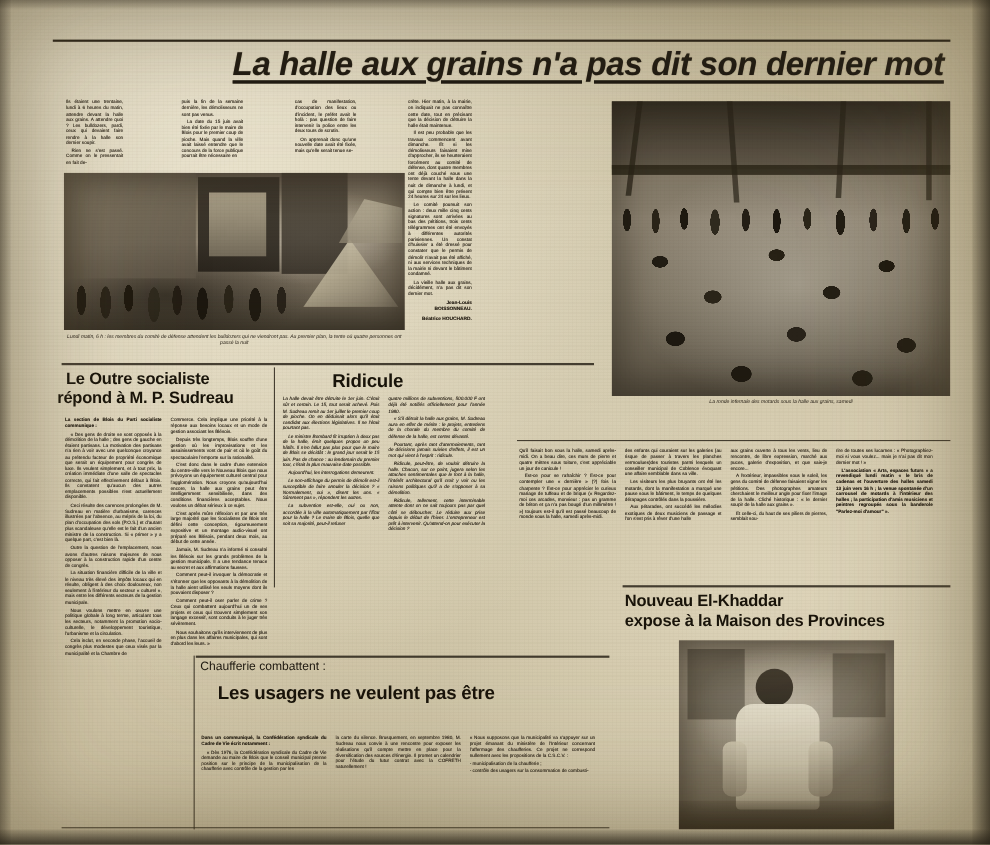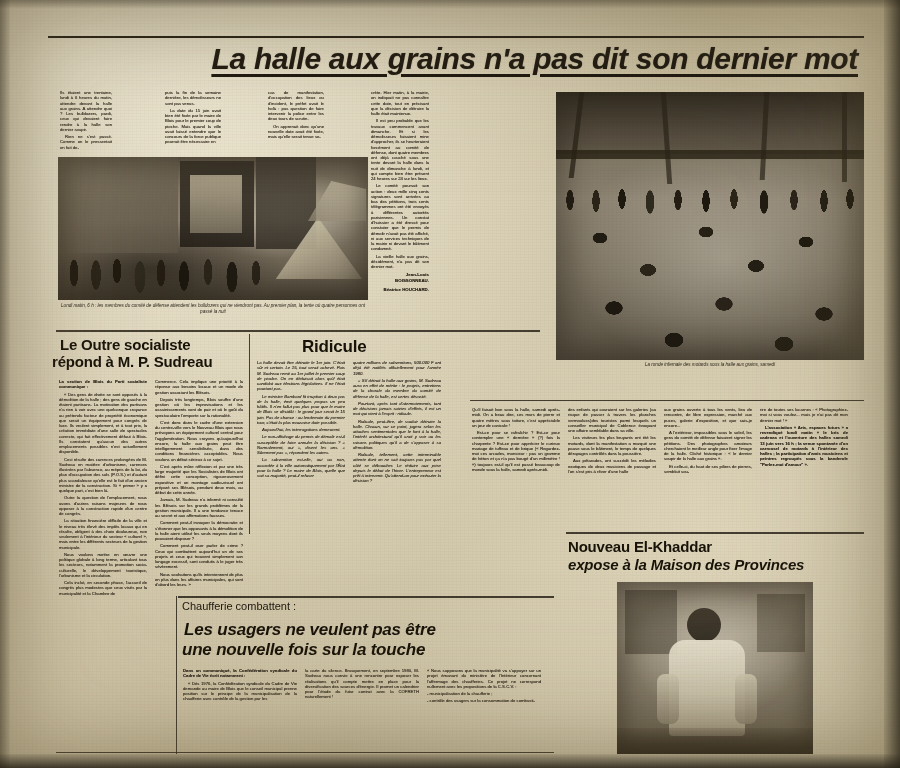--- a/index.html
+++ b/index.html
@@ -245,21 +245,21 @@
     <p>A l'extérieur, impassibles sous le soleil, les gens du comité de défense faisaient signer les pétitions. Des photographes amateurs cherchaient le meilleur angle pour fixer l'image de la halle. Cliché historique : « le dernier soupir de la halle aux grains ».</p>
     <p>Et celle-ci, du haut de ses piliers de pierres, semblait sou-</p>
   </div>
   <div class="col" style="left:760px;top:407px;width:88px;height:126px;">
     <p class="noind">rire de toutes ses lucarnes : « Photographiez-moi si vous voulez... mais je n'ai pas dit mon dernier mot ! »</p>
     <p style="font-weight:bold;">L'association « Arts, espaces futurs » a revendiqué lundi matin « le bris de cadenas et l'ouverture des halles samedi 13 juin vers 16 h ; la venue spontanée d'un carrousel de motards à l'intérieur des halles ; la participation d'amis musiciens et peintres regroupés sous la banderole "Parlez-moi d'amour" ».</p>
   </div>
 
   <div class="hline thick" style="left:566px;top:532px;width:298px;"></div>
   <div class="sec-h" style="left:568px;top:538px;font-size:15px;line-height:18px;">Nouveau El-Khaddar</div>
-  <div class="sec-h" style="left:568px;top:556px;font-size:15px;line-height:18px;font-style:italic;">expose à la Maison des Provinces</div>
+  <div class="sec-h" style="left:568px;top:556px;font-size:15px;line-height:18px;">expose à la Maison des Provinces</div>
 
   <div class="photo" style="left:617px;top:582px;width:196px;height:172px;">
     <div class="base" style="
       background:
         radial-gradient(ellipse 60% 55% at 50% 40%, rgba(252,248,236,.42), rgba(252,248,236,0) 72%),
         linear-gradient(180deg,#8d8370 0%,#9a907c 30%,#837a68 62%,#615848 100%);"></div>
 
     <div style="position:absolute;left:8px;top:8px;width:52px;height:64px;background:rgba(40,34,24,.40);"></div>
     <div style="position:absolute;left:140px;top:12px;width:48px;height:58px;background:rgba(40,34,24,.34);"></div>
 
@@ -272,22 +272,21 @@
       background:linear-gradient(180deg,#cfc7b0,#8e8470);border-radius:8px;opacity:.9;"></div>
     <div style="position:absolute;left:118px;top:92px;width:22px;height:50px;
       background:linear-gradient(180deg,#cfc7b0,#8e8470);border-radius:8px;opacity:.9;"></div>
     <div style="position:absolute;left:0;bottom:0;width:196px;height:26px;background:linear-gradient(180deg,rgba(45,38,26,.15),rgba(35,29,19,.75));"></div>
     <div style="position:absolute;inset:0;box-shadow:inset 0 0 24px 8px rgba(30,24,14,.42);"></div>
   </div>
 
   <div class="vline" style="left:176px;top:596px;height:158px;"></div>
   <div class="hline thick" style="left:178px;top:596px;width:376px;"></div>
   <div class="kicker" style="left:182px;top:600px;">Chaufferie combattent :</div>
-  <div class="sec-h" style="left:184px;top:620px;font-size:17px;line-height:20px;font-style:italic;">Les usagers ne veulent pas être</div>
-  <div class="sec-h" style="left:182px;top:640px;font-size:17px;line-height:20px;font-style:italic;">une nouvelle fois sur la touche</div>
+  <div class="sec-h" style="left:198px;top:620px;font-size:17px;line-height:20px;">Les usagers ne veulent pas être</div>
 
   <div class="col" style="left:183px;top:668px;width:114px;height:84px;">
     <p class="noind" style="font-weight:bold;">Dans un communiqué, la Confédération syndicale du Cadre de Vie écrit notamment :</p>
     <p>« Dès 1976, la Confédération syndicale du Cadre de Vie demande au maire de Blois que le conseil municipal prenne position sur le principe de la municipalisation de la chaufferie avec contrôle de la gestion par les</p>
   </div>
   <div class="col" style="left:305px;top:668px;width:114px;height:84px;">
     <p class="noind">la carte du silence. Brusquement, en septembre 1980, M. Sudreau nous convie à une rencontre pour exposer les réalisations qu'il compte mettre en place pour la diversification des sources d'énergie. Il promet un calendrier pour l'étude du futur contrat avec la COFRETH naturellement !</p>
   </div>
   <div class="col" style="left:427px;top:668px;width:114px;height:84px;">
     <p class="noind">« Nous supposons que la municipalité va s'appuyer sur un projet émanant du ministère de l'Intérieur concernant l'affermage des chaufferies. Ce projet ne correspond nullement avec les propositions de la C.S.C.V. :</p>

